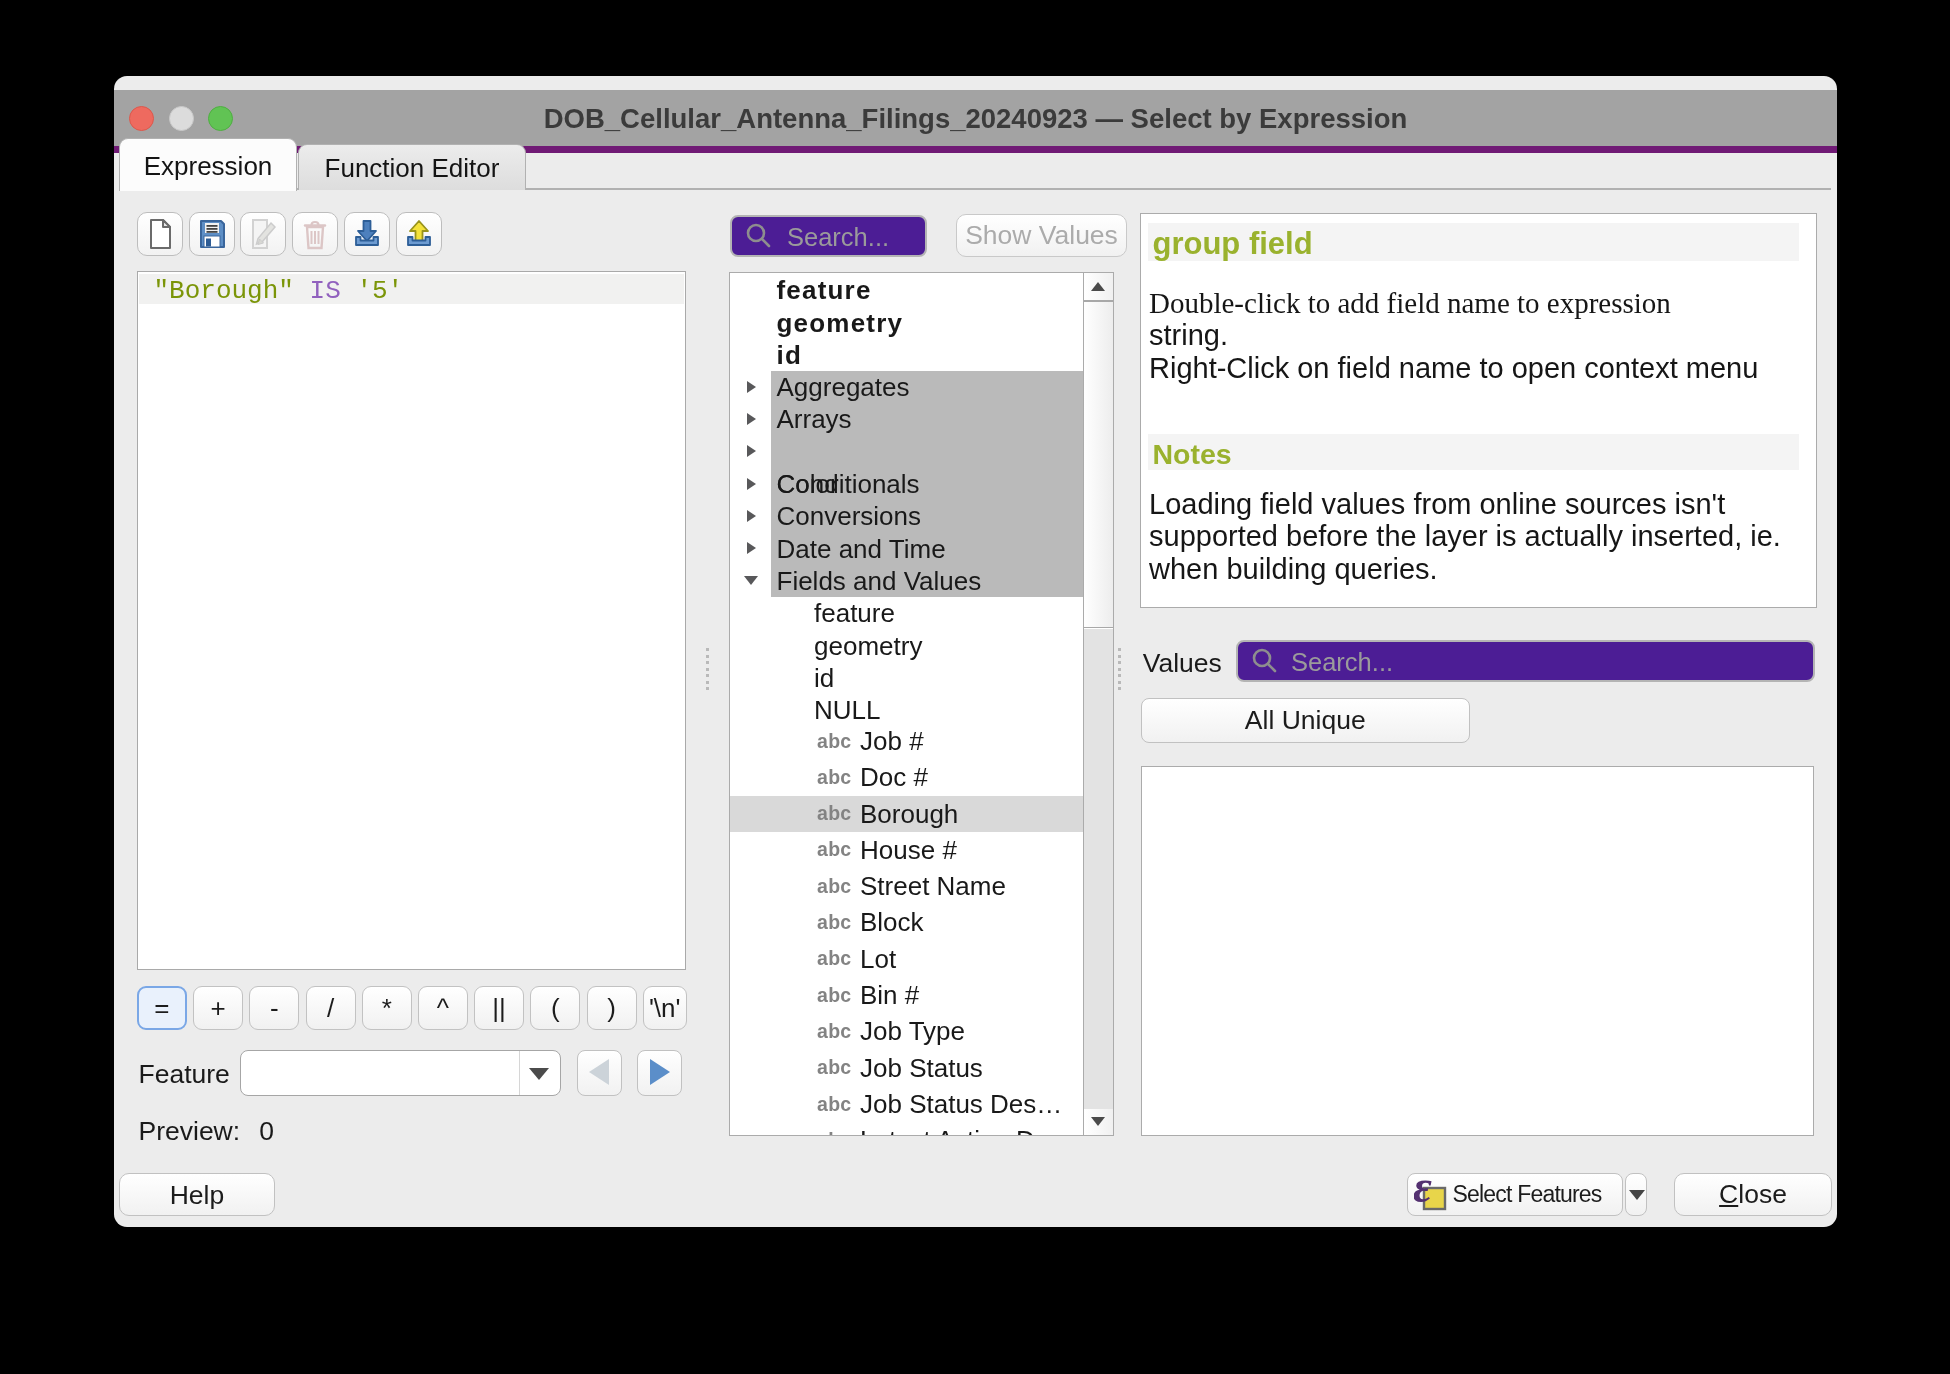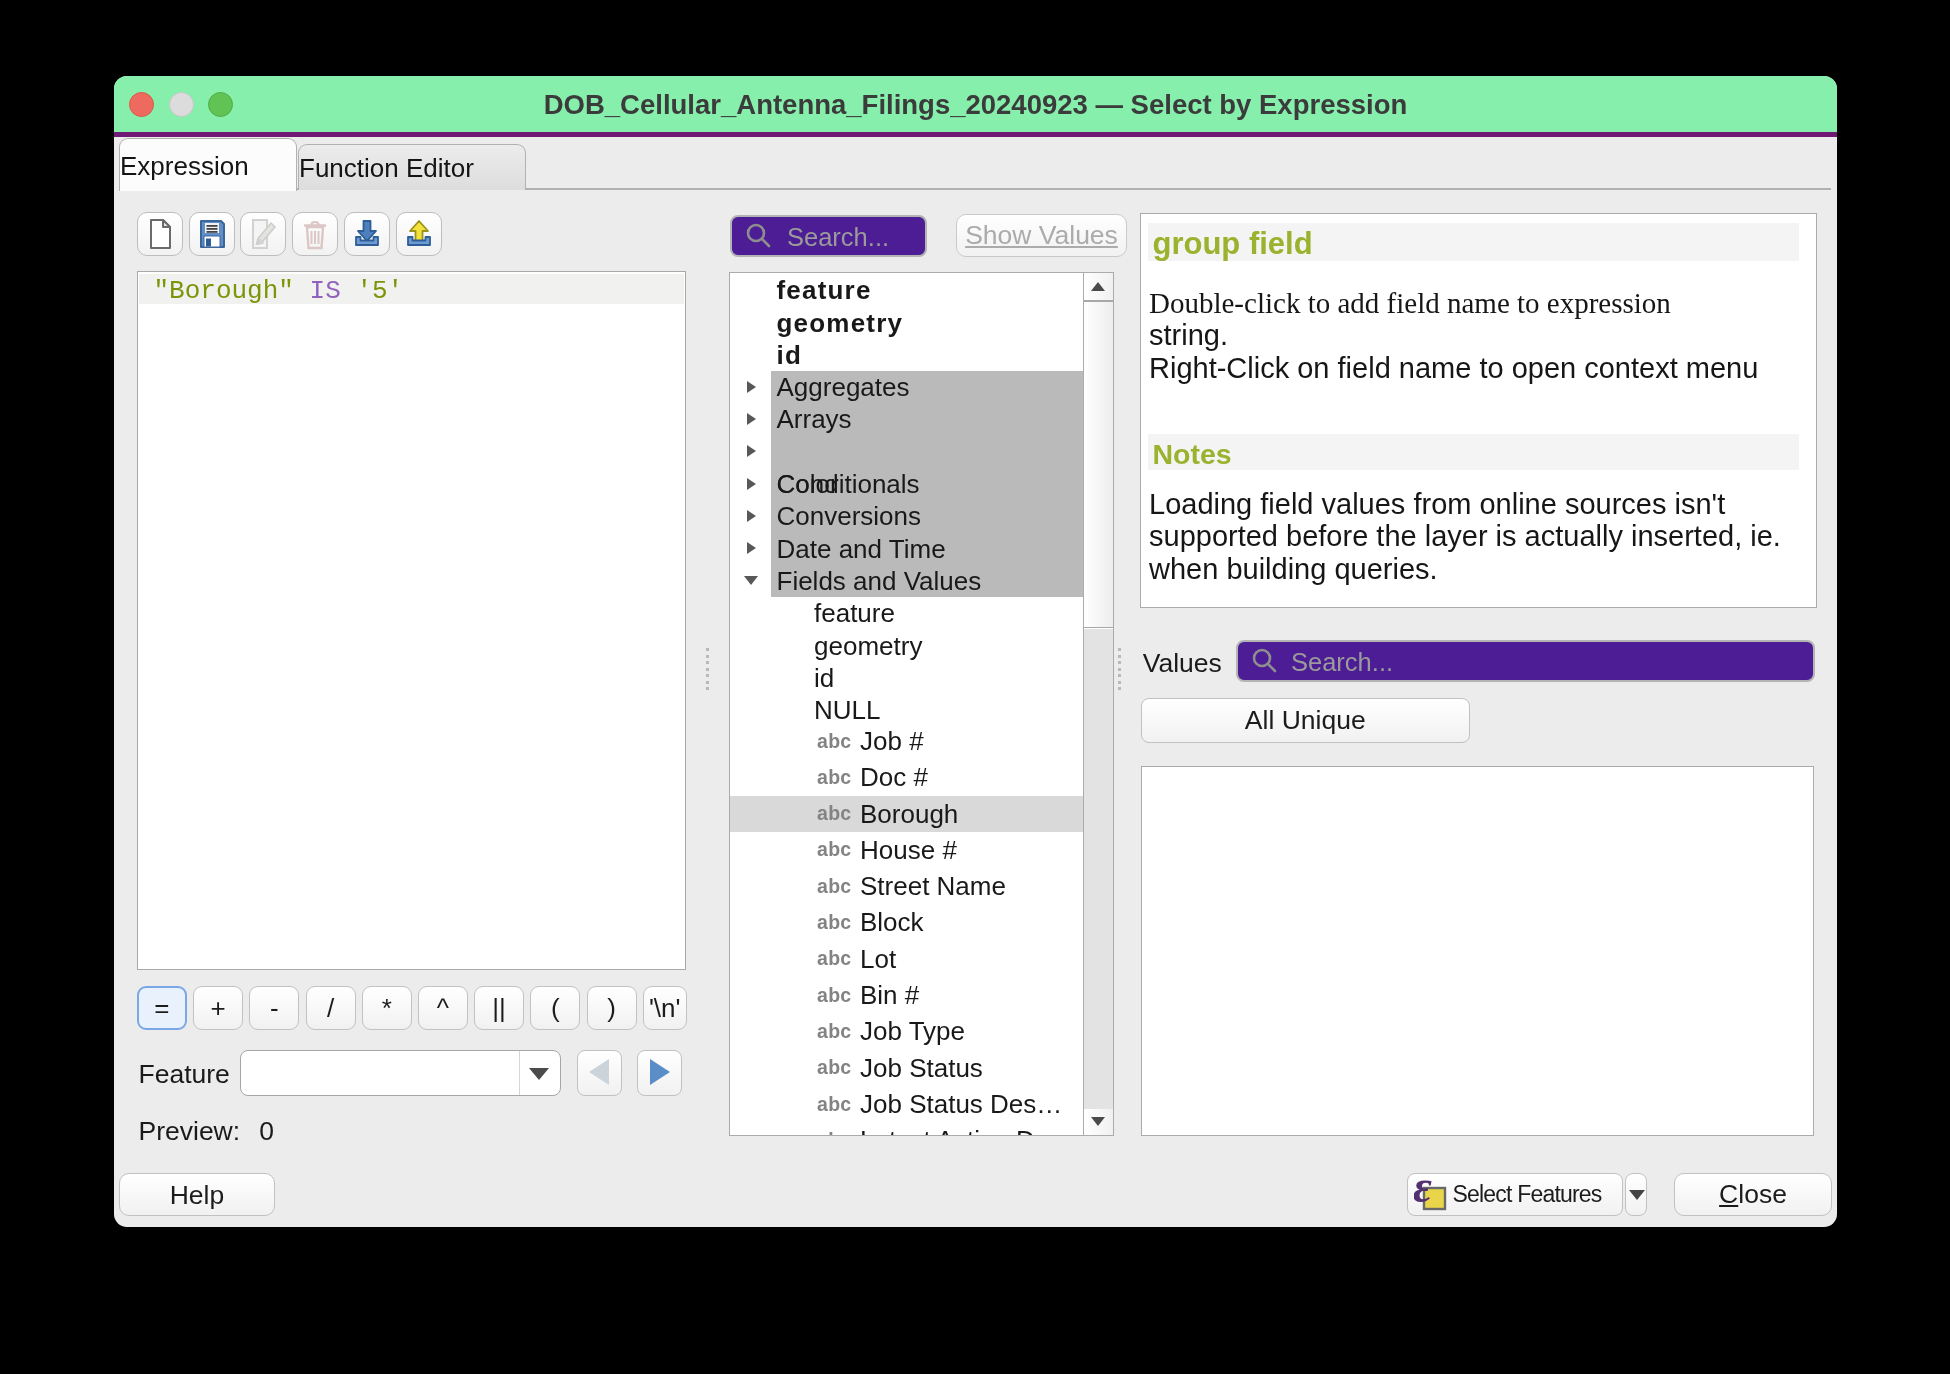--- a/index.html
+++ b/index.html
@@ -1,27 +1,27 @@
 <!DOCTYPE html>
 <html><head>
 <meta charset="utf-8">
 <style>
   html,body{margin:0;padding:0;}
   body{width:1950px;height:1374px;background:#000;position:relative;overflow:hidden;
        font-family:"Liberation Sans", sans-serif;}
   #win{position:absolute;left:114px;top:76px;width:1723px;height:1151px;
        border-radius:13px;background:#ececec;overflow:hidden;}
-  #titlebar{position:absolute;left:0;top:0;width:100%;height:56px;background:#86efac;
-       border-bottom:5px solid #701a75;}
+  #titlebar{position:absolute;left:0;top:14px;width:100%;height:56px;background:#a3a3a3;
+       border-bottom:7px solid #701a75;}
   .light{position:absolute;top:16px;width:23px;height:23px;border-radius:50%;}
   #title{position:absolute;left:0;top:0;width:100%;height:56px;text-align:center;
        font-weight:bold;font-size:27.5px;line-height:57px;color:#3b3b3b;}
   #paneline{position:absolute;left:5px;top:112px;width:1712px;height:1.5px;background:#b1b1b1;z-index:1;}
   .tab{position:absolute;border:1.5px solid #b1b1b1;border-bottom:none;
-       border-radius:9px 9px 0 0;z-index:2;font-size:26px;color:#141414;}
+       border-radius:9px 9px 0 0;z-index:2;text-align:center;font-size:26px;color:#141414;}
   #tab1{left:5px;top:62px;width:176px;height:52px;background:#fcfcfc;line-height:54px;}
   #tab2{left:184px;top:68px;width:226px;height:45px;background:linear-gradient(#ececec,#dddddd);line-height:46px;}
   .tb{position:absolute;top:136px;width:44px;height:42px;background:linear-gradient(#ffffff,#f2f2f2);
       border:1.5px solid #bdbdbd;border-radius:10px;}
   .tb svg{position:absolute;left:6px;top:4px;}
   #expr{position:absolute;left:22.5px;top:195px;width:547px;height:697px;background:#fff;
         border:1.5px solid #a9a9a9;}
   #exprline{position:absolute;left:1px;top:2px;width:545px;height:30px;background:#f1f1f0;}
   #exprtext{position:absolute;left:16px;top:3.5px;font-family:"Liberation Mono",monospace;
         font-size:26px;line-height:30px;white-space:pre;}
@@ -149,21 +149,21 @@
       <div style="top:611px;"></div>
   </div>
 
   <div class="sbx" style="left:616px;top:139px;width:193px;height:38px;">
     <svg width="28" height="28" viewBox="0 0 28 28" style="position:absolute;left:13px;top:5px;">
       <circle cx="11" cy="11" r="8" fill="none" stroke="#8e8e8e" stroke-width="2.6"></circle>
       <path d="M17 17 L24 24" stroke="#8e8e8e" stroke-width="2.6" stroke-linecap="round"></path>
     </svg>
     <div class="ph" style="left:55px;top:7px;">Search...</div>
   </div>
-  <div class="btn" style="left:842px;top:138px;width:169px;height:40.5px;line-height:41px;color:#ababab;border-color:#c9c9c9;text-decoration:underline;">Show Values</div>
+  <div class="btn" style="left:842px;top:138px;width:169px;height:40.5px;line-height:41px;color:#ababab;border-color:#c9c9c9;">Show Values</div>
   <div style="position:absolute;left:615px;top:196px;width:382.5px;height:862px;background:#fff;border:1.5px solid #ababab;overflow:hidden;">
     <div style="position:absolute;left:41px;top:98.3px;width:314px;height:226px;background:#bababa;"></div>
     <div style="position:absolute;left:0;top:522.5px;width:355.5px;height:36.3px;background:#d9d9d9;"></div>
     <div class="li lb" style="left:46.5px;top:1.2px;">feature</div>
     <div class="li lb" style="left:46.5px;top:33.5px;">geometry</div>
     <div class="li lb" style="left:46.5px;top:65.8px;">id</div>
     <div class="li" style="left:46.5px;top:98.1px;">Aggregates</div>
     <div class="li" style="left:46.5px;top:130.4px;">Arrays</div>
     <div class="li" style="left:46.5px;top:162.7px;margin-top:32px;">Color</div>
     <div class="li" style="left:46.5px;top:195px;">Conditionals</div>

